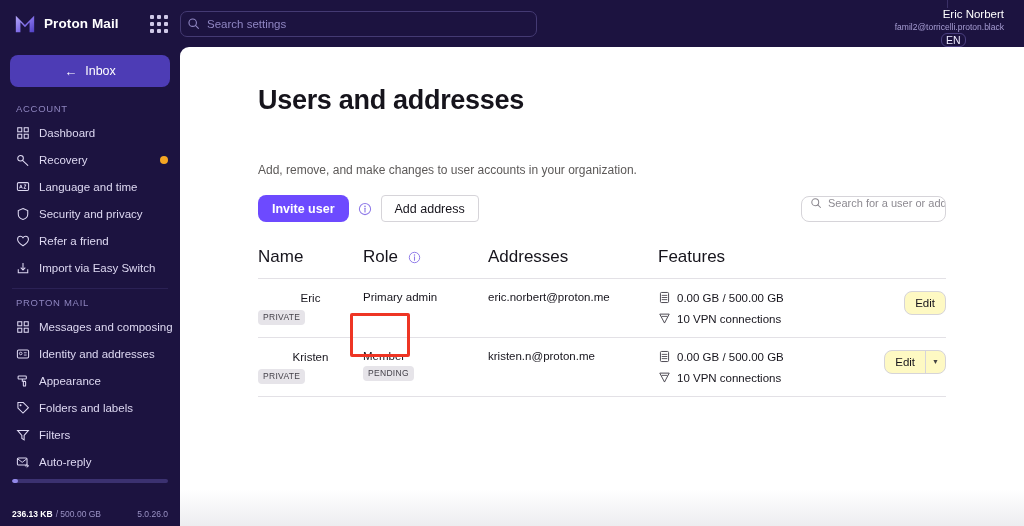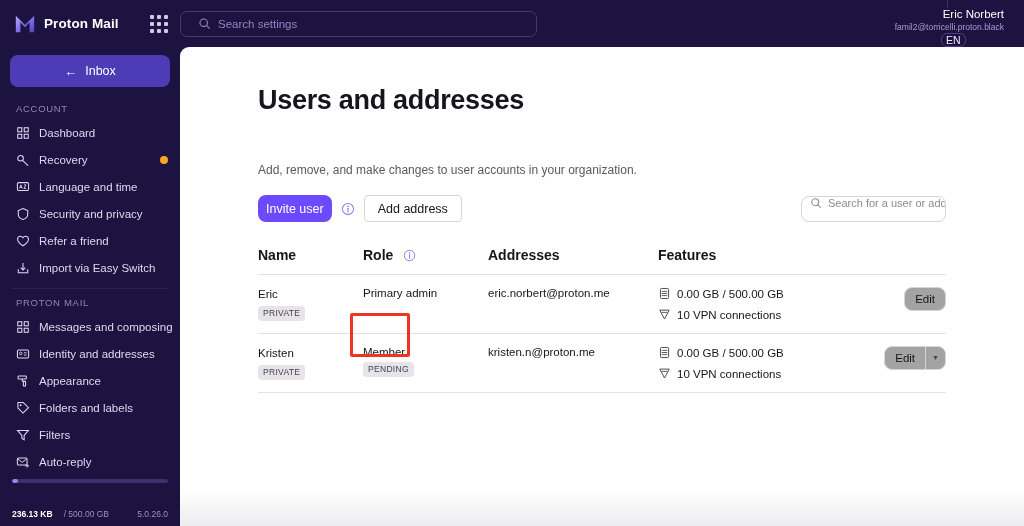--- a/index.html
+++ b/index.html
@@ -58,21 +58,21 @@
   }
   .app-grid i { width: 4px; height: 4px; background: #cfc9e8; border-radius: 1px; display:block; }
 
   .search-wrap { flex: 0 0 auto; padding-left: 0px; }
   .search-settings {
     width: 357px; height: 26px;
     border: 1px solid #443a73;
     border-radius: 7px;
     display: flex;
     align-items: center;
-    padding: 0 17px;
+    padding: 0 6px;
     background: transparent;
   }
   .search-settings .sicon { flex: 0 0 13px; margin-right: 7px; display:block; }
   .search-settings .stext {
     color: #8f86c2;
     font-size: 11.5px;
     white-space: nowrap;
   }
 
   .user-area {
@@ -162,21 +162,21 @@
     margin-bottom: 6px;
     cursor: pointer;
   }
   .storage-bar span {
     position: absolute; left: 0; top: 0; bottom: 0;
     width: 4%;
     background: #9288e8;
     border-radius: 3px;
     display: block;
   }
-  .storage-line { display: flex; align-items: baseline; gap: 8px; }
+  .storage-line { display: flex; align-items: baseline; }
   .storage-used { color: #ffffff; font-size: 8.5px; font-weight: bold; }
   .storage-total { color: #9a92c4; font-size: 8.5px; margin-left: 3px; }
   .app-version { margin-left: auto; color: #9a92c4; font-size: 8.5px; margin-top: 20px; }
 
   
   .main {
     flex: 1 1 auto;
     background: #ffffff;
     border-top-left-radius: 9px;
     position: relative;
@@ -200,23 +200,24 @@
     align-items: center;
     width: 688px;
   }
   .btn-primary {
     background: #6d4aff;
     color: #fff;
     font-size: 12.5px;
     border: none;
     border-radius: 8px;
     height: 27px;
-    padding: 0 8px;
+    padding: 0 14px;
     cursor: pointer;
     font-family: inherit;
+    font-weight: bold;
   }
   .info-circle {
     width: 14px; height: 14px;
     margin: 0 9px;
     flex: 0 0 14px;
     cursor: pointer;
     display:block;
   }
   .btn-secondary {
     background: #fff;
@@ -239,41 +240,41 @@
     padding: 0 8px;
     overflow: hidden;
   }
   .user-search .sicon2 { flex: 0 0 12px; margin-right: 6px; display:block; }
   .user-search .ph { color: #8d8a91; font-size: 11px; white-space: nowrap; }
 
   
   .tbl { margin-top: 25px; width: 688px; border-collapse: collapse; }
   .tbl th {
     text-align: left;
-    font-size: 14px;
+    font-size: 17px;
     color: #16141c;
-    font-weight: bold;
+    font-weight: normal;
     padding: 0 0 11px 0;
     border-bottom: 1px solid #e3e1e6;
     vertical-align: bottom;
   }
   .th-name { width: 105px; }
   .th-role { width: 125px; }
   .th-addr { width: 170px; }
   .th-feat { width: 215px; }
   .th-act  { width: 73px; }
   .role-head { display: flex; align-items: center; gap: 10px; }
   .tbl td {
     padding: 12px 0 12px 0;
     border-bottom: 1px solid #e3e1e6;
     vertical-align: top;
     font-size: 11.5px;
     color: #16141c;
   }
-  .cell-name-text { line-height: 15px; }
+  .cell-name-text { line-height: 15px; text-align: center; }
   .tag {
     display: inline-block;
     margin-top: 4px;
     background: #e6e4e9;
     color: #45424a;
     font-size: 8.5px;
     letter-spacing: .3px;
     padding: 2px 5px;
     border-radius: 4px;
     line-height: 11px;
@@ -283,21 +284,21 @@
   .role-inner { display: inline-block; padding: 0; }
   .feat-line { display: flex; align-items: center; font-size: 11.5px; color: #16141c; }
   .feat-line + .feat-line { margin-top: 8px; }
   .feat-line .fic { width: 13px; height: 13px; flex: 0 0 13px; margin-right: 6px; display:block; }
   .cell-actions { text-align: right; }
   .edit-btn {
     display: inline-flex;
     align-items: center;
     border: 1px solid #d6d4d9;
     border-radius: 8px;
-    background: #a3a3a3;
+    background: #fef9c3;
     height: 24px;
     overflow: hidden;
     cursor: pointer;
   }
   .edit-btn .elabel {
     padding: 0 10px;
     font-size: 11.5px;
     color: #16141c;
     line-height: 22px;
   }

